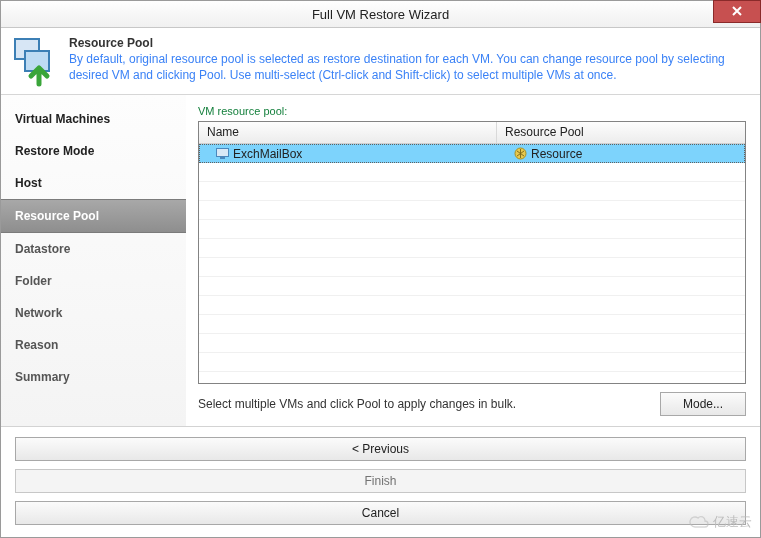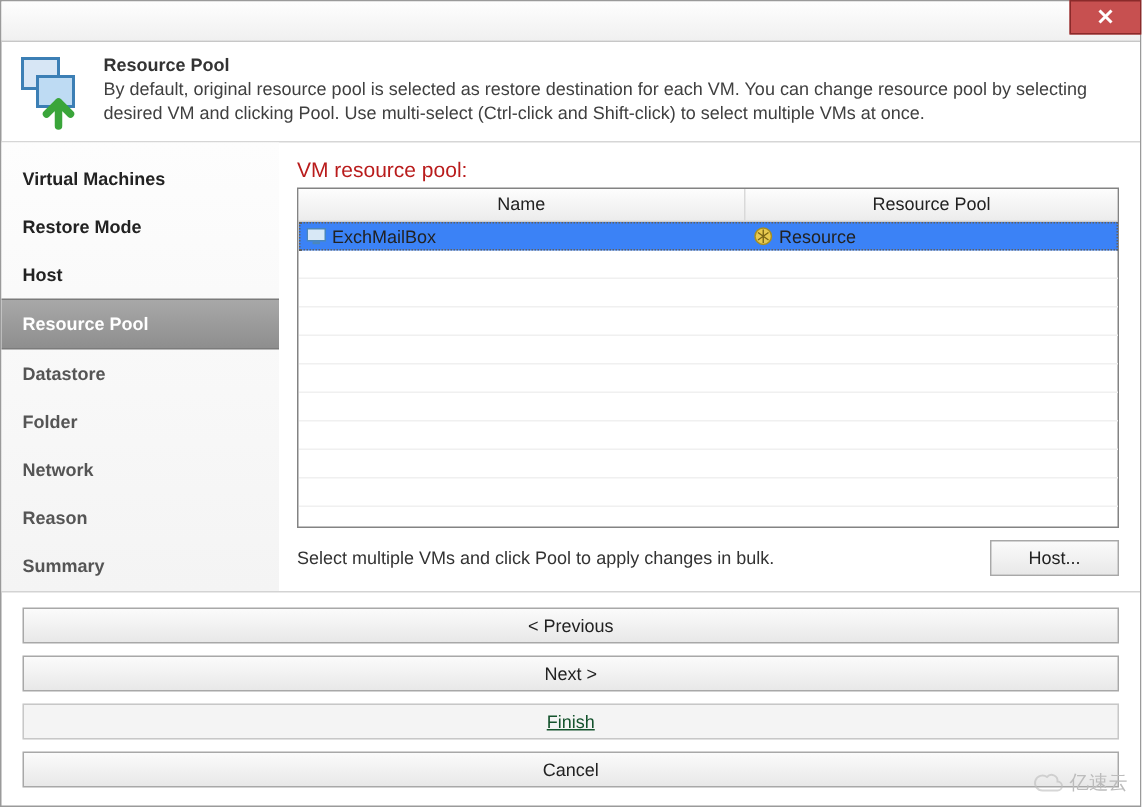--- a/index.html
+++ b/index.html
@@ -56,21 +56,21 @@
     flex: 0 0 auto;
   }
   .header-text-area { flex: 1; color: #333; }
   .header-title {
     font-weight: bold;
     font-size: 12px;
     margin-bottom: 2px;
   }
   .header-desc {
     font-size: 12px;
-    color: #404040;
+    color: #3b82f6;
     line-height: 1.3;
   }
   .body {
     flex: 1;
     display: flex;
     min-height: 0;
   }
   .sidebar {
     width: 185px;
     flex: 0 0 auto;
@@ -92,33 +92,32 @@
     border-bottom: 1px solid #7b7b7b;
   }
   .main {
     flex: 1;
     padding: 10px 14px 10px 12px;
     display: flex;
     flex-direction: column;
     min-width: 0;
   }
   .section-label {
-    font-size: 14px;
+    font-size: 11px;
     margin-bottom: 4px;
-    color: #b91c1c;
+    color: #15803d;
   }
   .table-wrap {
     flex: 1;
     border: 1px solid #838383;
     background: #fff;
     min-height: 0;
     display: flex;
     flex-direction: column;
     overflow: hidden;
-    text-align: center;
   }
   .table-head {
     display: flex;
     height: 22px;
     background: linear-gradient(#fdfdfd,#ececec);
     border-bottom: 1px solid #cfcfcf;
   }
   .th {
     padding: 3px 8px;
     border-right: 1px solid #d9d9d9;
@@ -133,22 +132,23 @@
   }
   .tr {
     display: flex;
     height: 19px;
     border-bottom: 1px solid #f0f0f0;
     font-size: 12px;
     color: #222;
   }
   .tr.selected {
     border: 1px dotted #606060;
-    background: #3b82f6;
+    background: #7dd3fc;
     margin: 0;
+    padding-left: 12px;
   }
   .td { display: flex; align-items: center; gap: 4px; padding: 0 4px; }
   .td-name { width: 298px; }
   .td-pool { flex: 1; }
   .vm-icon {
     width: 13px; height: 11px; display: inline-block;
   }
   .rp-icon {
     width: 13px; height: 13px; display: inline-block;
   }
@@ -166,24 +166,23 @@
     background: linear-gradient(#fbfbfb,#e8e8e8);
     font-size: 12px;
     color: #222;
     padding: 0 10px;
     display: inline-flex;
     align-items: center;
     justify-content: center;
     cursor: default;
   }
   .btn.disabled {
-    color: #14532d;
+    color: #737373;
     border-color: #c7c7c7;
     background: #f4f4f4;
-    text-decoration: underline;
   }
   .footer {
     border-top: 1px solid #d3d3d3;
     padding: 10px 14px 12px;
     display: flex;
     justify-content: flex-end;
     gap: 8px;
     flex-direction: column;
   }
   .watermark {
@@ -197,20 +196,21 @@
     pointer-events: none;
   }
   .watermark svg { opacity: .6; }
 </style>
 </head>
 <body>
 
 <div class="window">
 
   <div class="titlebar">
+    <span class="titlebar-title">Full VM Restore Wizard</span>
     <div class="close-btn">
       <span>
         <svg width="12" height="12" viewBox="0 0 12 12">
             <path d="M2 2 L10 10 M10 2 L2 10" stroke="#fff" stroke-width="2" fill="none"></path>
           </svg>
       </span>
     </div>
   </div>
 
   <div class="header">
@@ -323,28 +323,27 @@
             </div>
             <div class="tr">
               <div class="td td-name"></div>
               <div class="td td-pool"></div>
             </div>
           </div>
       </div>
 
       <div class="hint-row">
         <div class="hint-text">Select multiple VMs and click Pool to apply changes in bulk.</div>
-        <div class="btn">Host...</div>
+        <div class="btn">Mode...</div>
       </div>
     </div>
   </div>
 
   <div class="footer">
     <div class="btn">&lt; Previous</div>
-    <div class="btn">Next &gt;</div>
     <div class="btn disabled">Finish</div>
     <div class="btn">Cancel</div>
   </div>
 
   <div class="watermark">
     <svg width="20" height="14" viewBox="0 0 20 14">
         <path d="M6 12a5 5 0 1 1 3-9 4 4 0 0 1 7 3 3 3 0 0 1 0 6H6z" fill="none" stroke="#bcbcbc" stroke-width="1.3"></path>
       </svg>
     <span>亿速云</span>
   </div>

